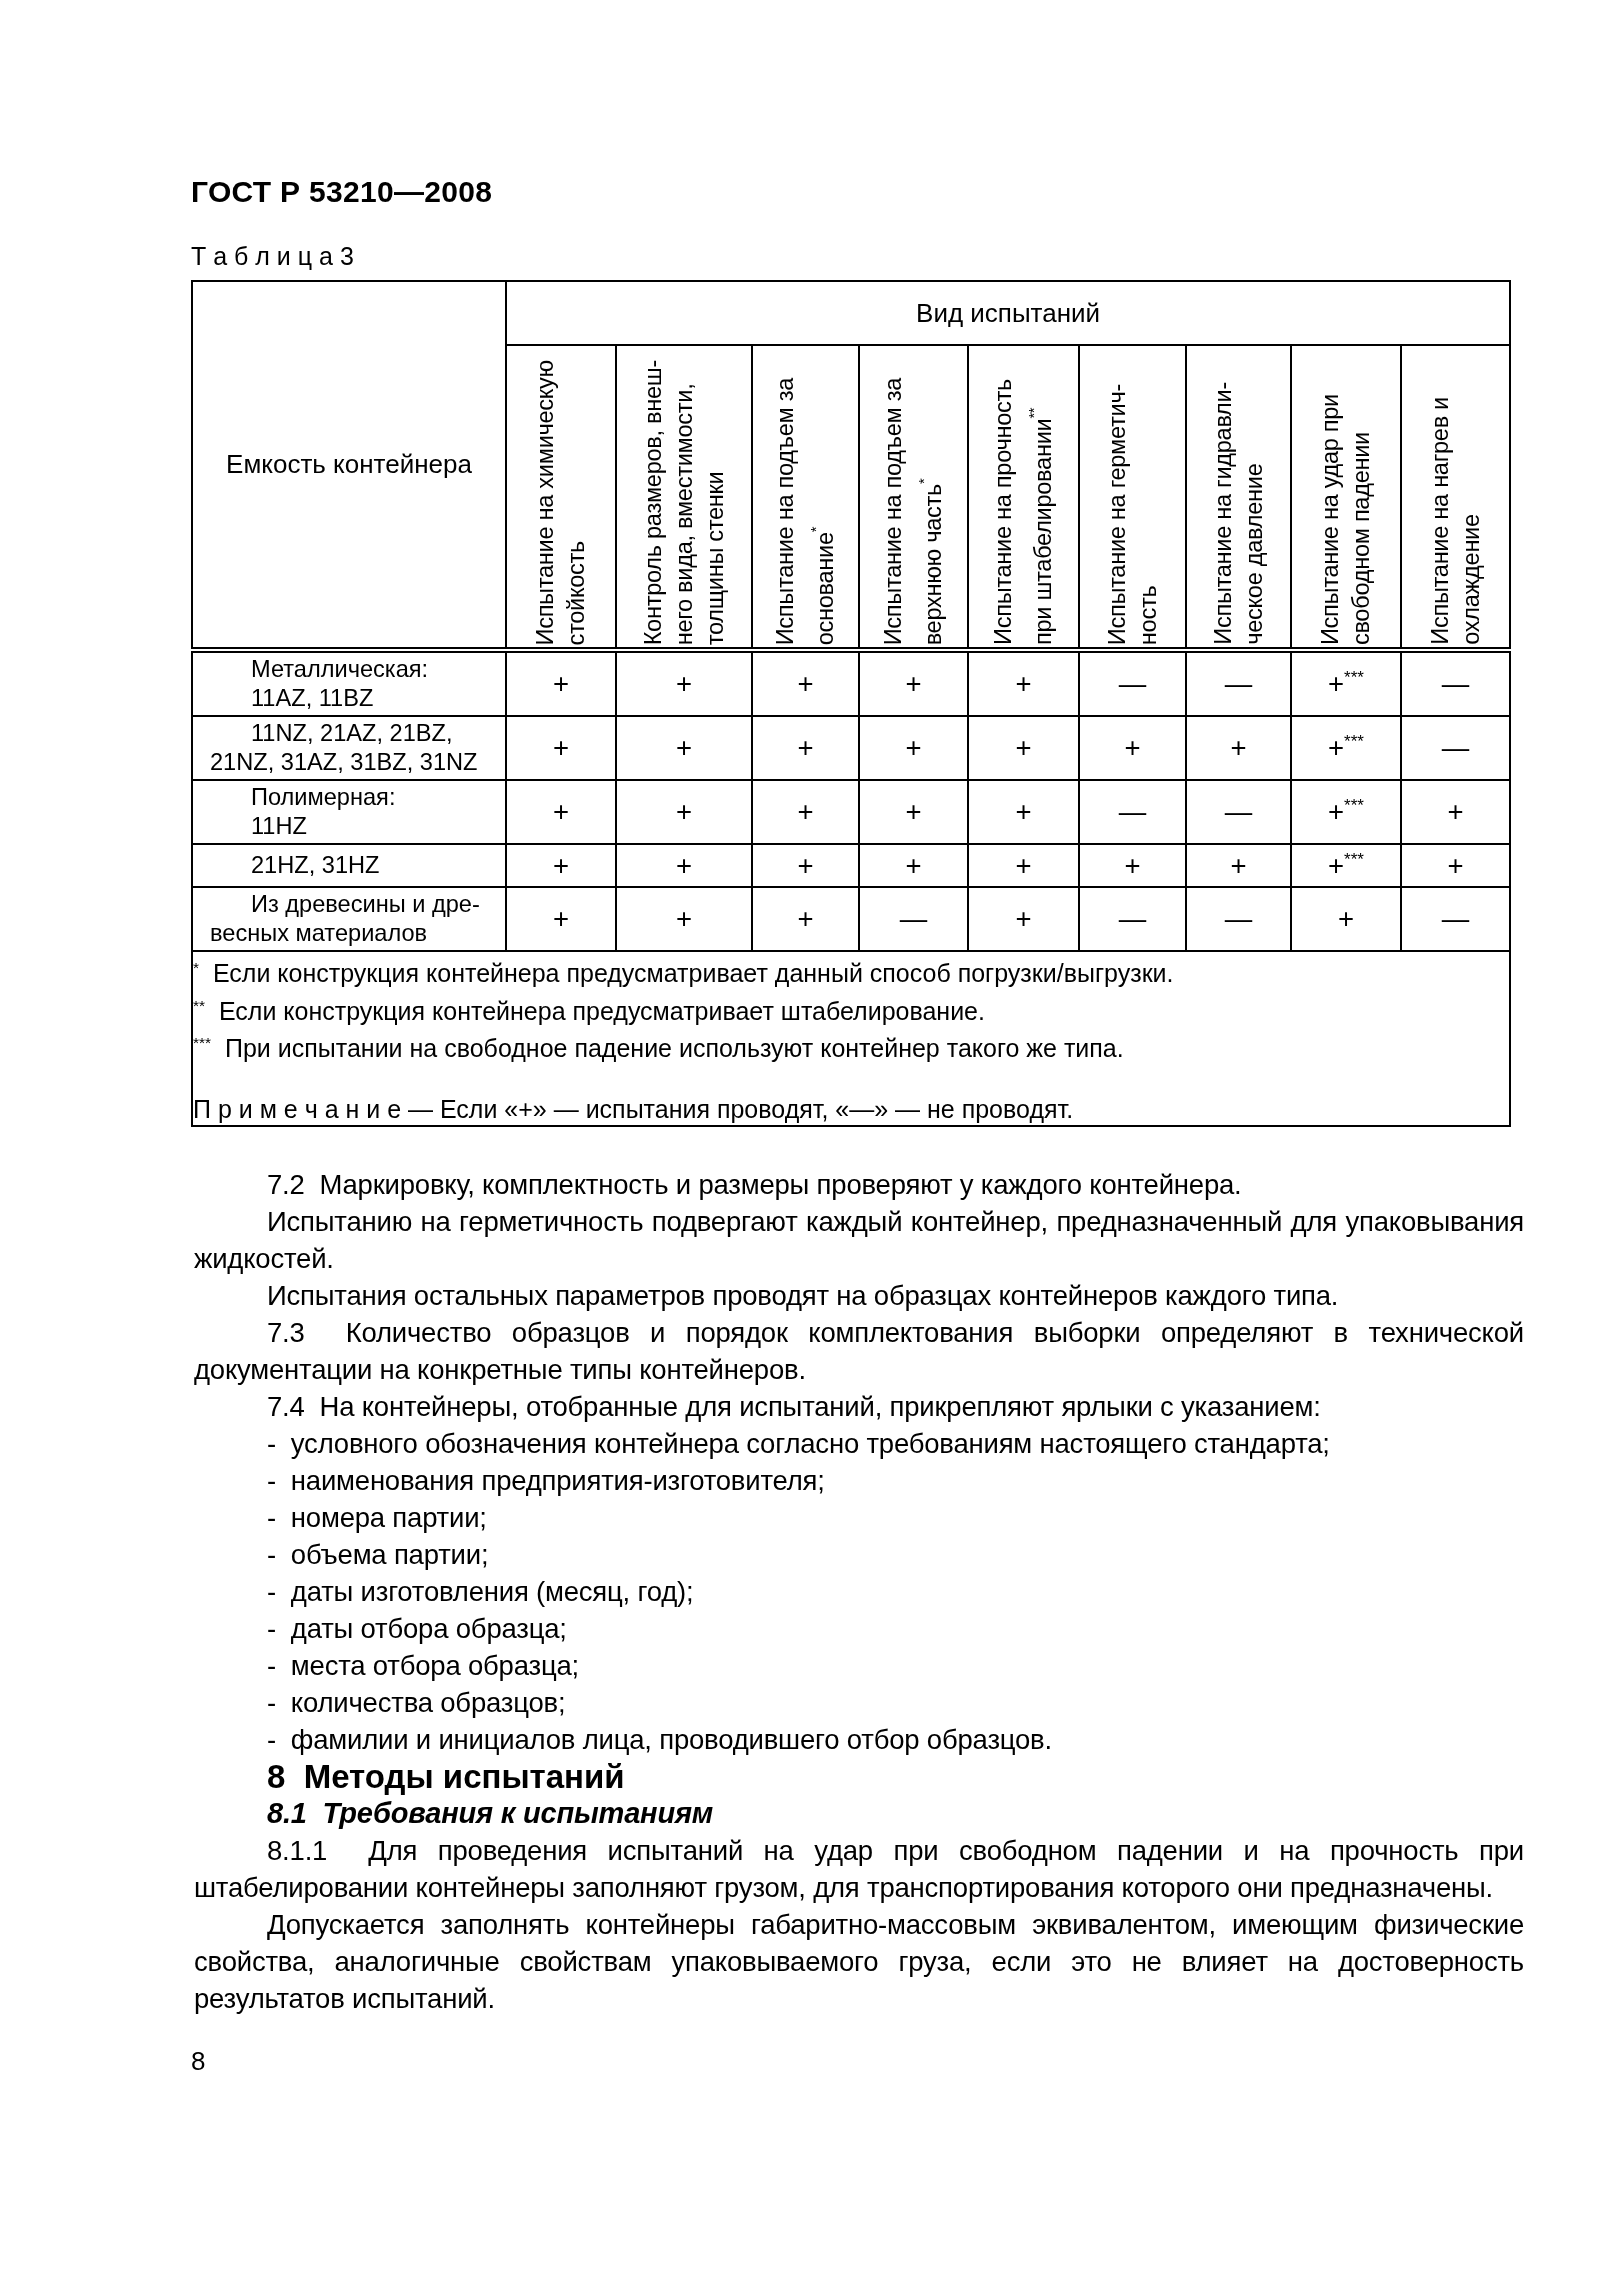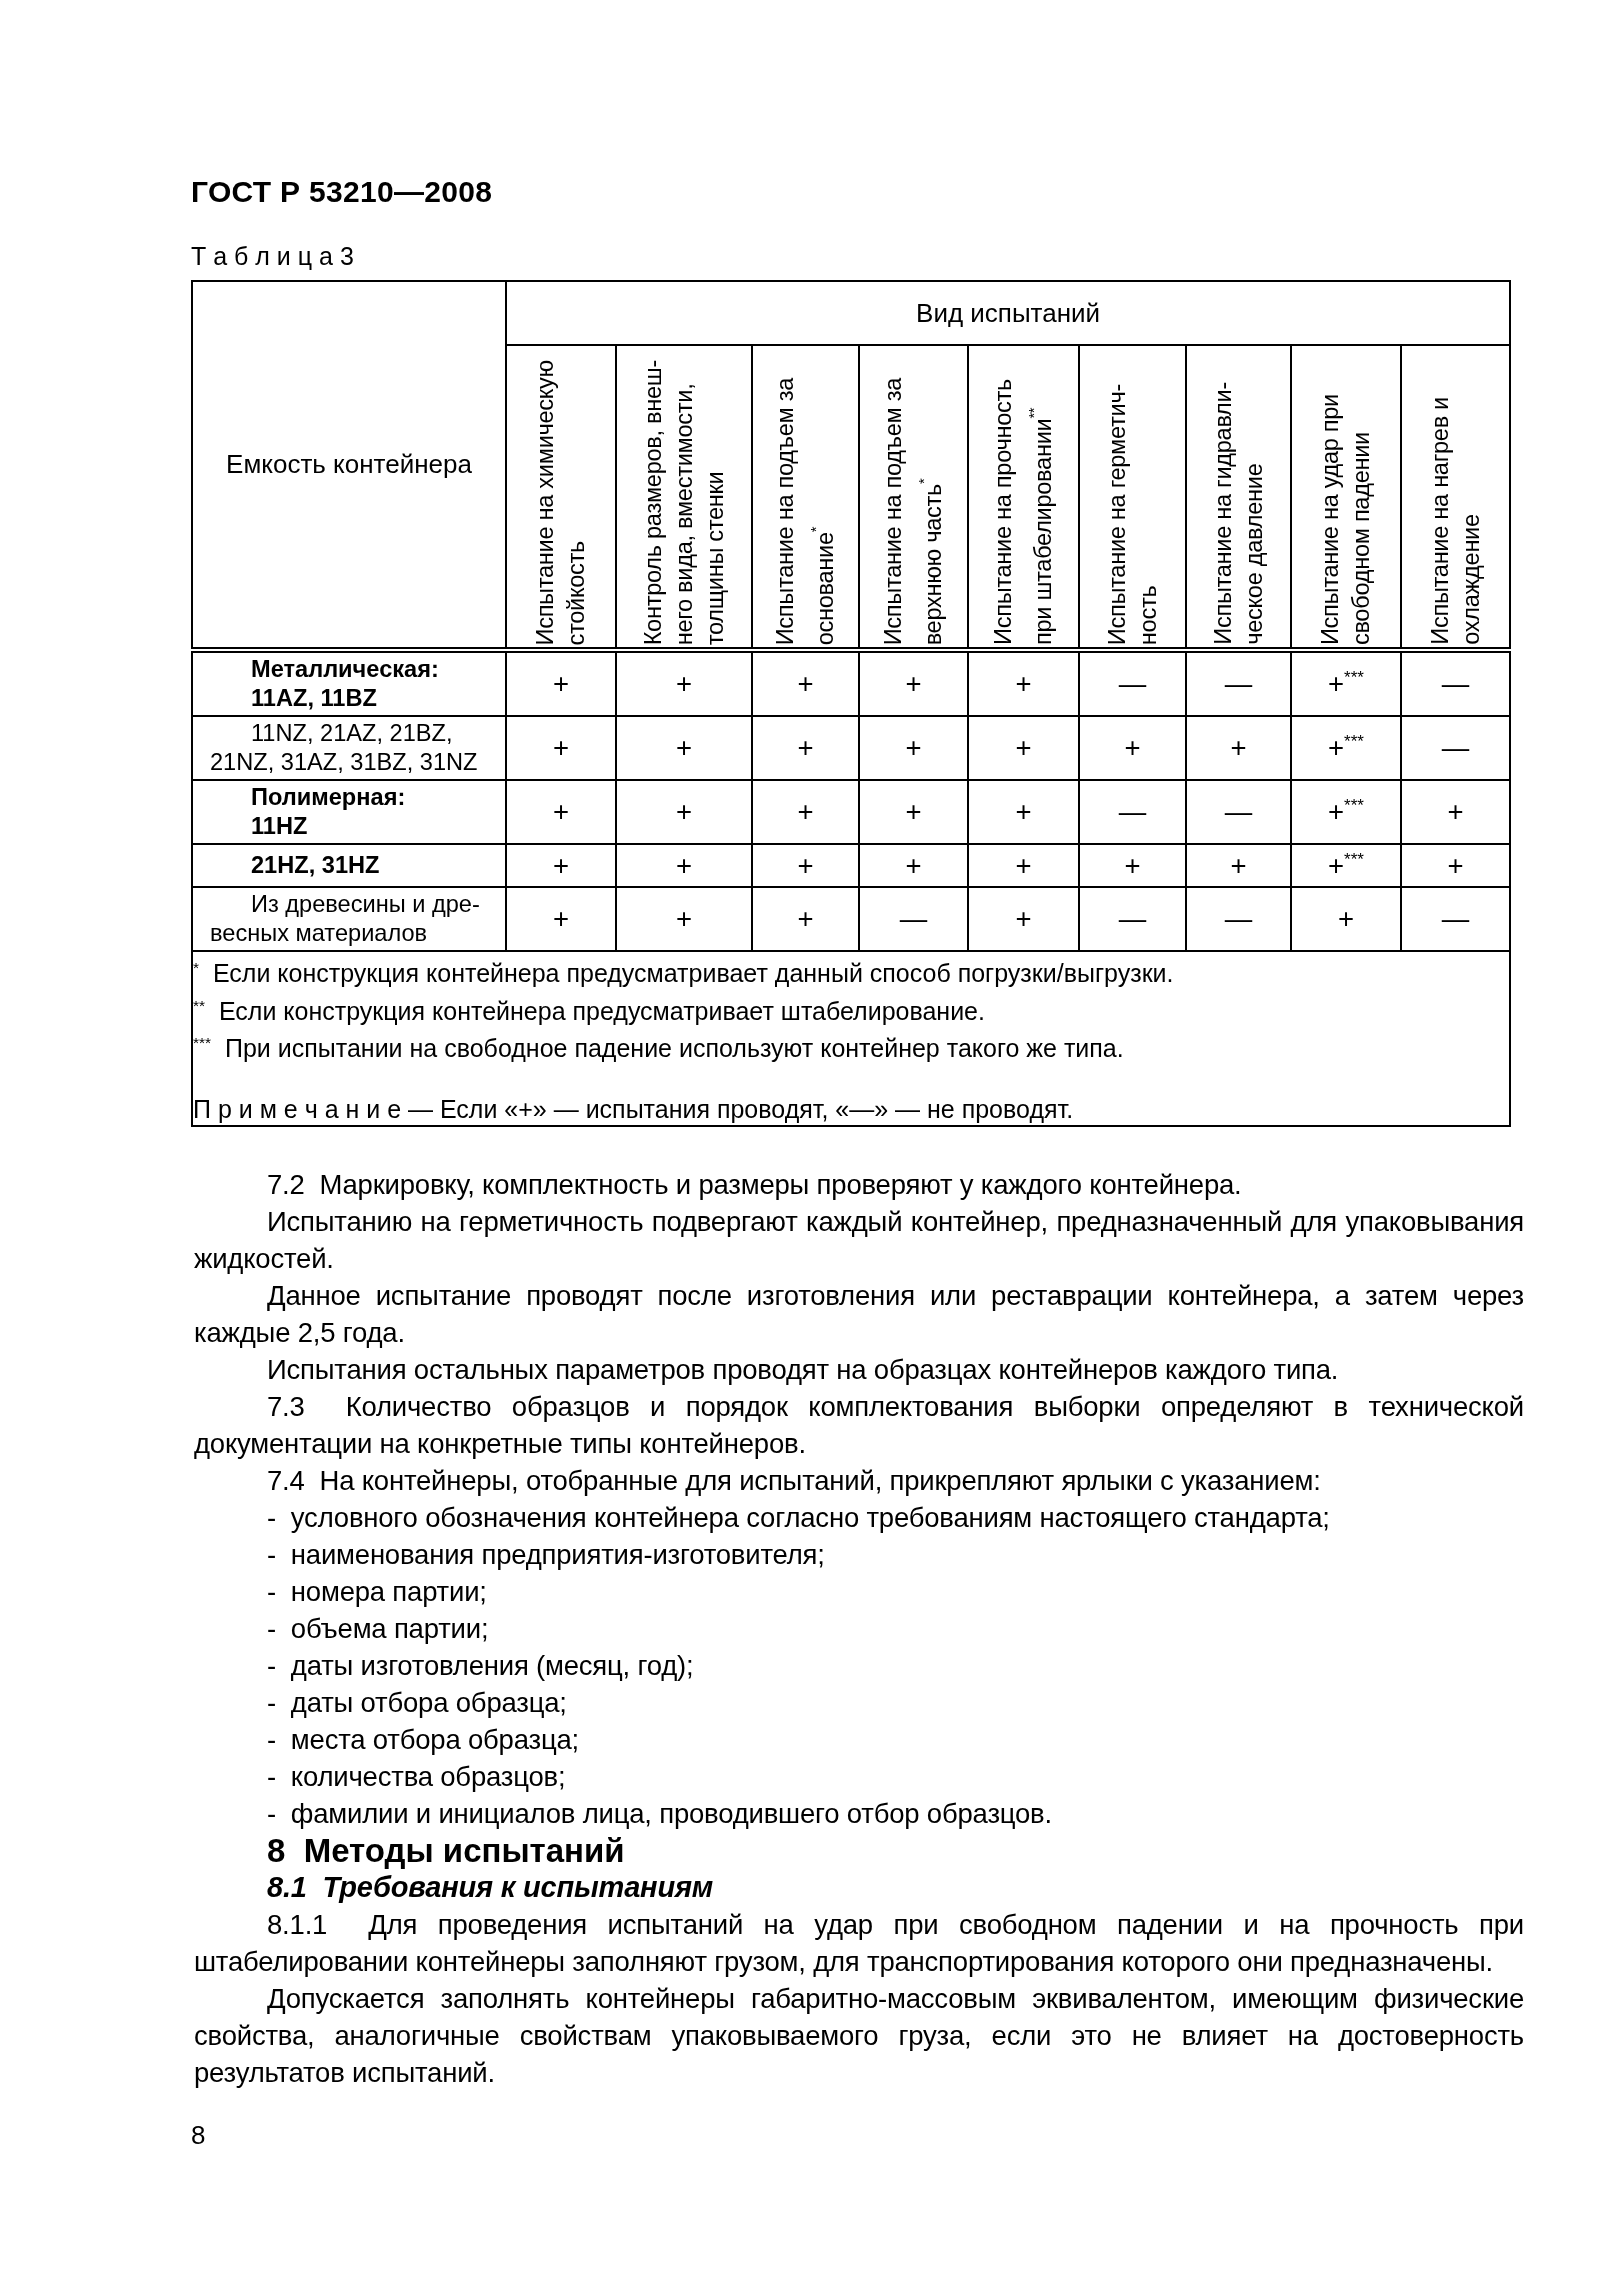--- a/index.html
+++ b/index.html
@@ -45,21 +45,21 @@
     transform:rotate(180deg);
     white-space:pre-line;
     font-size:23.6px; line-height:31px; letter-spacing:-0.3px;
     text-align:left;
   }
   tr.r-tall td { height:62px; }
   tr.r-tall2 td { height:62px; }
   tr.r-short td { height:41px; }
   td.lab { font-size:23.6px; line-height:29px; vertical-align:middle; text-align:left; }
   td.lab .ln { white-space:nowrap; }
-  td.lab.ind { padding-left:58px;font-weight:bold; }
+  td.lab.ind { padding-left:58px; }
   td.lab.hang { padding-left:17px; }
   td.lab.hang .ln1 { padding-left:41px; }
   td.sym { text-align:center; vertical-align:middle; font-size:27.5px; }
   td.sym sup, .fline sup, .vtext sup { font-size:62%; }
   td.fcell {
     padding:13px 26px 17px 58px;
     font-size:25px; line-height:31px; text-align:left; vertical-align:top;
   }
   .fnote { margin-top:30px; }
   .bodytext {
@@ -210,21 +210,20 @@
         <div class="fline"><sup>***</sup>&nbsp; При испытании на свободное падение используют контейнер такого же типа.</div>
         <div class="fnote">П р и м е ч а н и е — Если «+» — испытания проводят, «—» — не проводят.</div>
       </td>
     </tr>
   </tbody>
 </table>
 
 <div class="bodytext">
   <p>7.2&nbsp; Маркировку, комплектность и размеры проверяют у каждого контейнера.</p>
   <p>Испытанию на герметичность подвергают каждый контейнер, предназначенный для упаковывания жидкостей.</p>
-  <p>Данное испытание проводят после изготовления или реставрации контейнера, а затем через каждые 2,5 года.</p>
   <p>Испытания остальных параметров проводят на образцах контейнеров каждого типа.</p>
   <p>7.3&nbsp; Количество образцов и порядок комплектования выборки определяют в технической документации на конкретные типы контейнеров.</p>
   <p>7.4&nbsp; На контейнеры, отобранные для испытаний, прикрепляют ярлыки с указанием:</p>
   <p>-&nbsp; условного обозначения контейнера согласно требованиям настоящего стандарта;</p>
   <p>-&nbsp; наименования предприятия-изготовителя;</p>
   <p>-&nbsp; номера партии;</p>
   <p>-&nbsp; объема партии;</p>
   <p>-&nbsp; даты изготовления (месяц, год);</p>
   <p>-&nbsp; даты отбора образца;</p>
   <p>-&nbsp; места отбора образца;</p>

